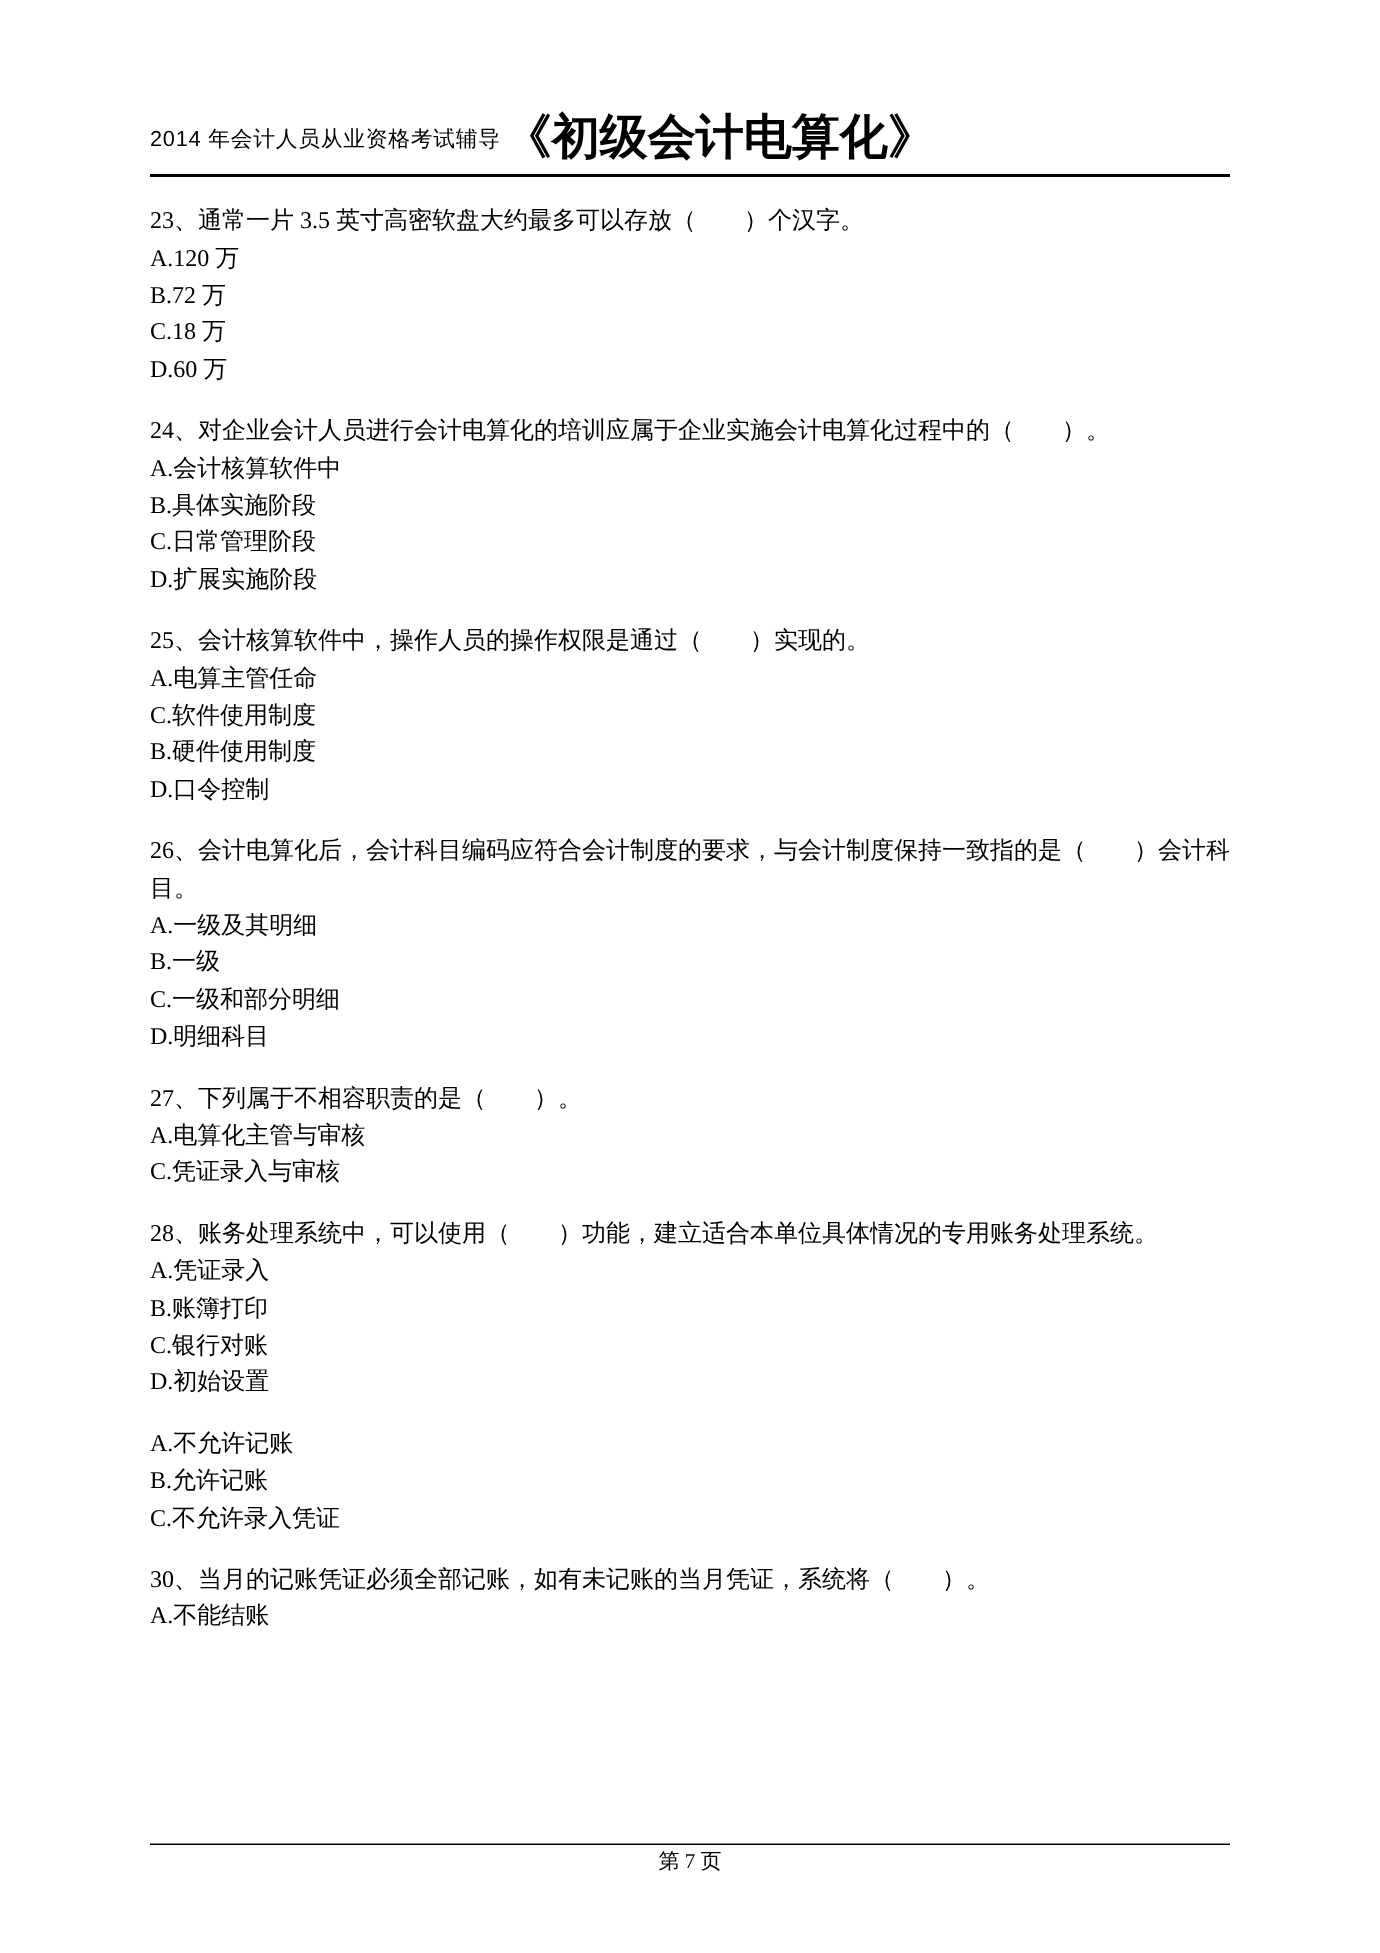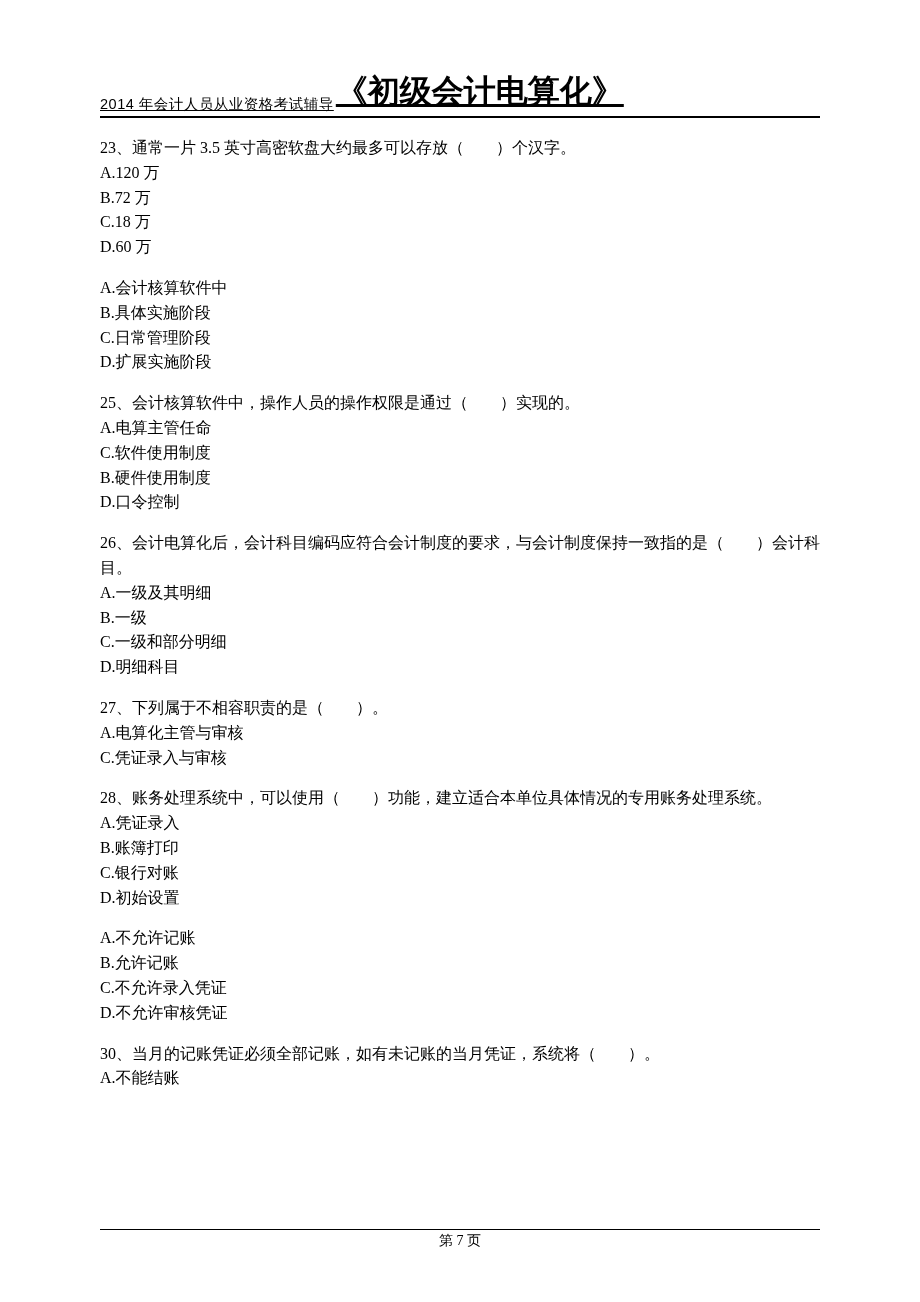--- a/index.html
+++ b/index.html
@@ -16,22 +16,21 @@
     padding: 70px 100px 50px 100px;
     position: relative;
   }
   .header {
     border-bottom: 2px solid #000;
     padding-bottom: 2px;
     margin-bottom: 18px;
   }
   .header-inner {
     display: flex;
-    align-items: flex-end;
-    text-decoration: underline;
+    align-items: center;
   }
   .header-small {
     font-family: Arial, "SimSun", sans-serif;
     font-size: 14.5px;
     letter-spacing: 0.5px;
   }
   .header-big {
     font-size: 32px;
     font-weight: bold;
     margin-left: 2px;
@@ -78,20 +77,21 @@
 
     <div class="question">
       <div class="stem"><span>23、</span><span>通常一片 3.5 英寸高密软盘大约最多可以存放（　　）个汉字。</span></div>
       <span class="option">A.120 万</span>
       <span class="option">B.72 万</span>
       <span class="option">C.18 万</span>
       <span class="option">D.60 万</span>
     </div>
 
     <div class="question">
+      <div class="stem"><span>24、</span><span>对企业会计人员进行会计电算化的培训应属于企业实施会计电算化过程中的（　　）。</span></div>
       <span class="option">A.会计核算软件中</span>
       <span class="option">B.具体实施阶段</span>
       <span class="option">C.日常管理阶段</span>
       <span class="option">D.扩展实施阶段</span>
     </div>
 
     <div class="question">
       <div class="stem"><span>25、</span><span>会计核算软件中，操作人员的操作权限是通过（　　）实现的。</span></div>
       <span class="option">A.电算主管任命</span>
       <span class="option">C.软件使用制度</span>
@@ -118,21 +118,20 @@
       <span class="option">A.凭证录入</span>
       <span class="option">B.账簿打印</span>
       <span class="option">C.银行对账</span>
       <span class="option">D.初始设置</span>
     </div>
 
     <div class="question">
       <span class="option">A.不允许记账</span>
       <span class="option">B.允许记账</span>
       <span class="option">C.不允许录入凭证</span>
-      <span class="option">D.不允许审核凭证</span>
     </div>
 
     <div class="question">
       <div class="stem"><span>30、</span><span>当月的记账凭证必须全部记账，如有未记账的当月凭证，系统将（　　）。</span></div>
       <span class="option">A.不能结账</span>
     </div>
 
   </div>
 
   <div class="footer">

